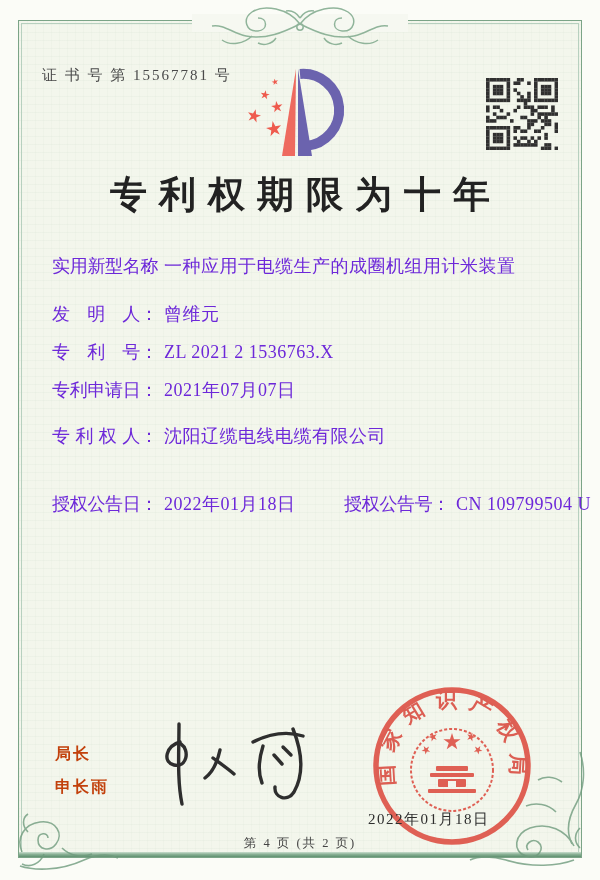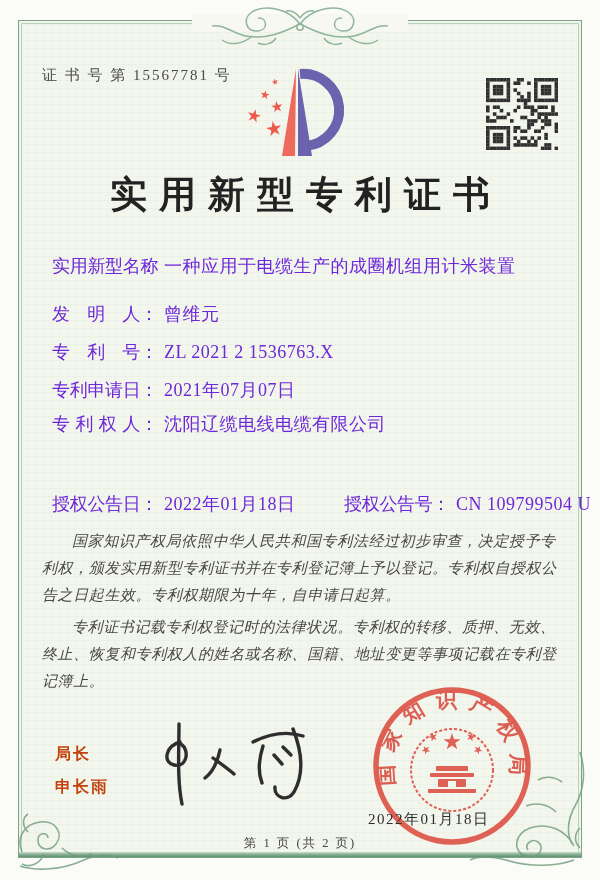--- a/index.html
+++ b/index.html
@@ -304,46 +304,42 @@
       <rect x="44.57" y="65.14" width="3.58" height="3.58" fill="#303030"></rect>
       <rect x="48.00" y="65.14" width="3.58" height="3.58" fill="#303030"></rect>
       <rect x="58.29" y="65.14" width="3.58" height="3.58" fill="#303030"></rect>
       <rect x="61.71" y="65.14" width="3.58" height="3.58" fill="#303030"></rect>
       <rect x="54.86" y="68.57" width="3.58" height="3.58" fill="#303030"></rect>
       <rect x="58.29" y="68.57" width="3.58" height="3.58" fill="#303030"></rect>
       <rect x="61.71" y="68.57" width="3.58" height="3.58" fill="#303030"></rect>
       <rect x="68.57" y="68.57" width="3.58" height="3.58" fill="#303030"></rect>
     </svg>
 
-  <div class="abs title">实用新型专利证书</div>
+  <div class="abs title">专利权期限为十年</div>
 
   <div class="abs field" style="top:254px">
     <span class="flabel">实用新型名称</span><span class="colon">：</span><span class="fvalue">一种应用于电缆生产的成圈机组用计米装置</span>
   </div>
   <div class="abs field" style="top:302px">
     <span class="flabel">发明人</span><span class="colon">：</span><span class="fvalue">曾维元</span>
   </div>
   <div class="abs field" style="top:340px">
     <span class="flabel">专利号</span><span class="colon">：</span><span class="fvalue">ZL 2021 2 1536763.X</span>
   </div>
   <div class="abs field" style="top:378px">
     <span class="flabel">专利申请日</span><span class="colon">：</span><span class="fvalue">2021年07月07日</span>
   </div>
-  <div class="abs field" style="top:412px">
+  <div class="abs field" style="top:424px">
     <span class="flabel">专利权人</span><span class="colon">：</span><span class="fvalue">沈阳辽缆电线电缆有限公司</span>
   </div>
   <div class="abs field" style="top:492px">
     <span class="flabel">授权公告日</span><span class="colon">：</span><span class="fvalue">2022年01月18日</span>
     <span class="flabel2">授权公告号</span><span class="colon">：</span><span class="fvalue">CN 109799504 U</span>
   </div>
 
-  <div class="abs paras">
-    <p>国家知识产权局依照中华人民共和国专利法经过初步审查，决定授予专利权，颁发实用新型专利证书并在专利登记簿上予以登记。专利权自授权公告之日起生效。专利权期限为十年，自申请日起算。</p>
-    <p>专利证书记载专利权登记时的法律状况。专利权的转移、质押、无效、终止、恢复和专利权人的姓名或名称、国籍、地址变更等事项记载在专利登记簿上。</p>
-  </div>
 
   <div class="abs officer">
     <div>局长</div>
     <div>申长雨</div>
   </div>
 
   <svg class="abs" style="left:135px;top:712px" width="185" height="95" viewBox="0 0 185 95">
     <g fill="none" stroke="#2e2e2e" stroke-width="3.4" stroke-linecap="round">
       <path d="M45,30 C31,34 27,50 39,53 C52,56 55,38 46,32"></path>
       <path d="M44,12 C44,40 42,68 47,92"></path>
@@ -377,15 +373,15 @@
         <rect x="68" y="93" width="44" height="4" rx="1"></rect>
         <rect x="76" y="99" width="28" height="8" rx="1"></rect>
         <rect x="86" y="101" width="8" height="6" fill="#f4f7ee"></rect>
         <rect x="66" y="109" width="48" height="4" rx="1"></rect>
       </g>
     </g>
   </svg>
 
   <div class="abs seal-date">2022年01月18日</div>
 
-  <div class="abs footer">第 1 页 (共 2 页)</div>
+  <div class="abs footer">第 4 页 (共 2 页)</div>
 
 </div>
 
 </body></html>

